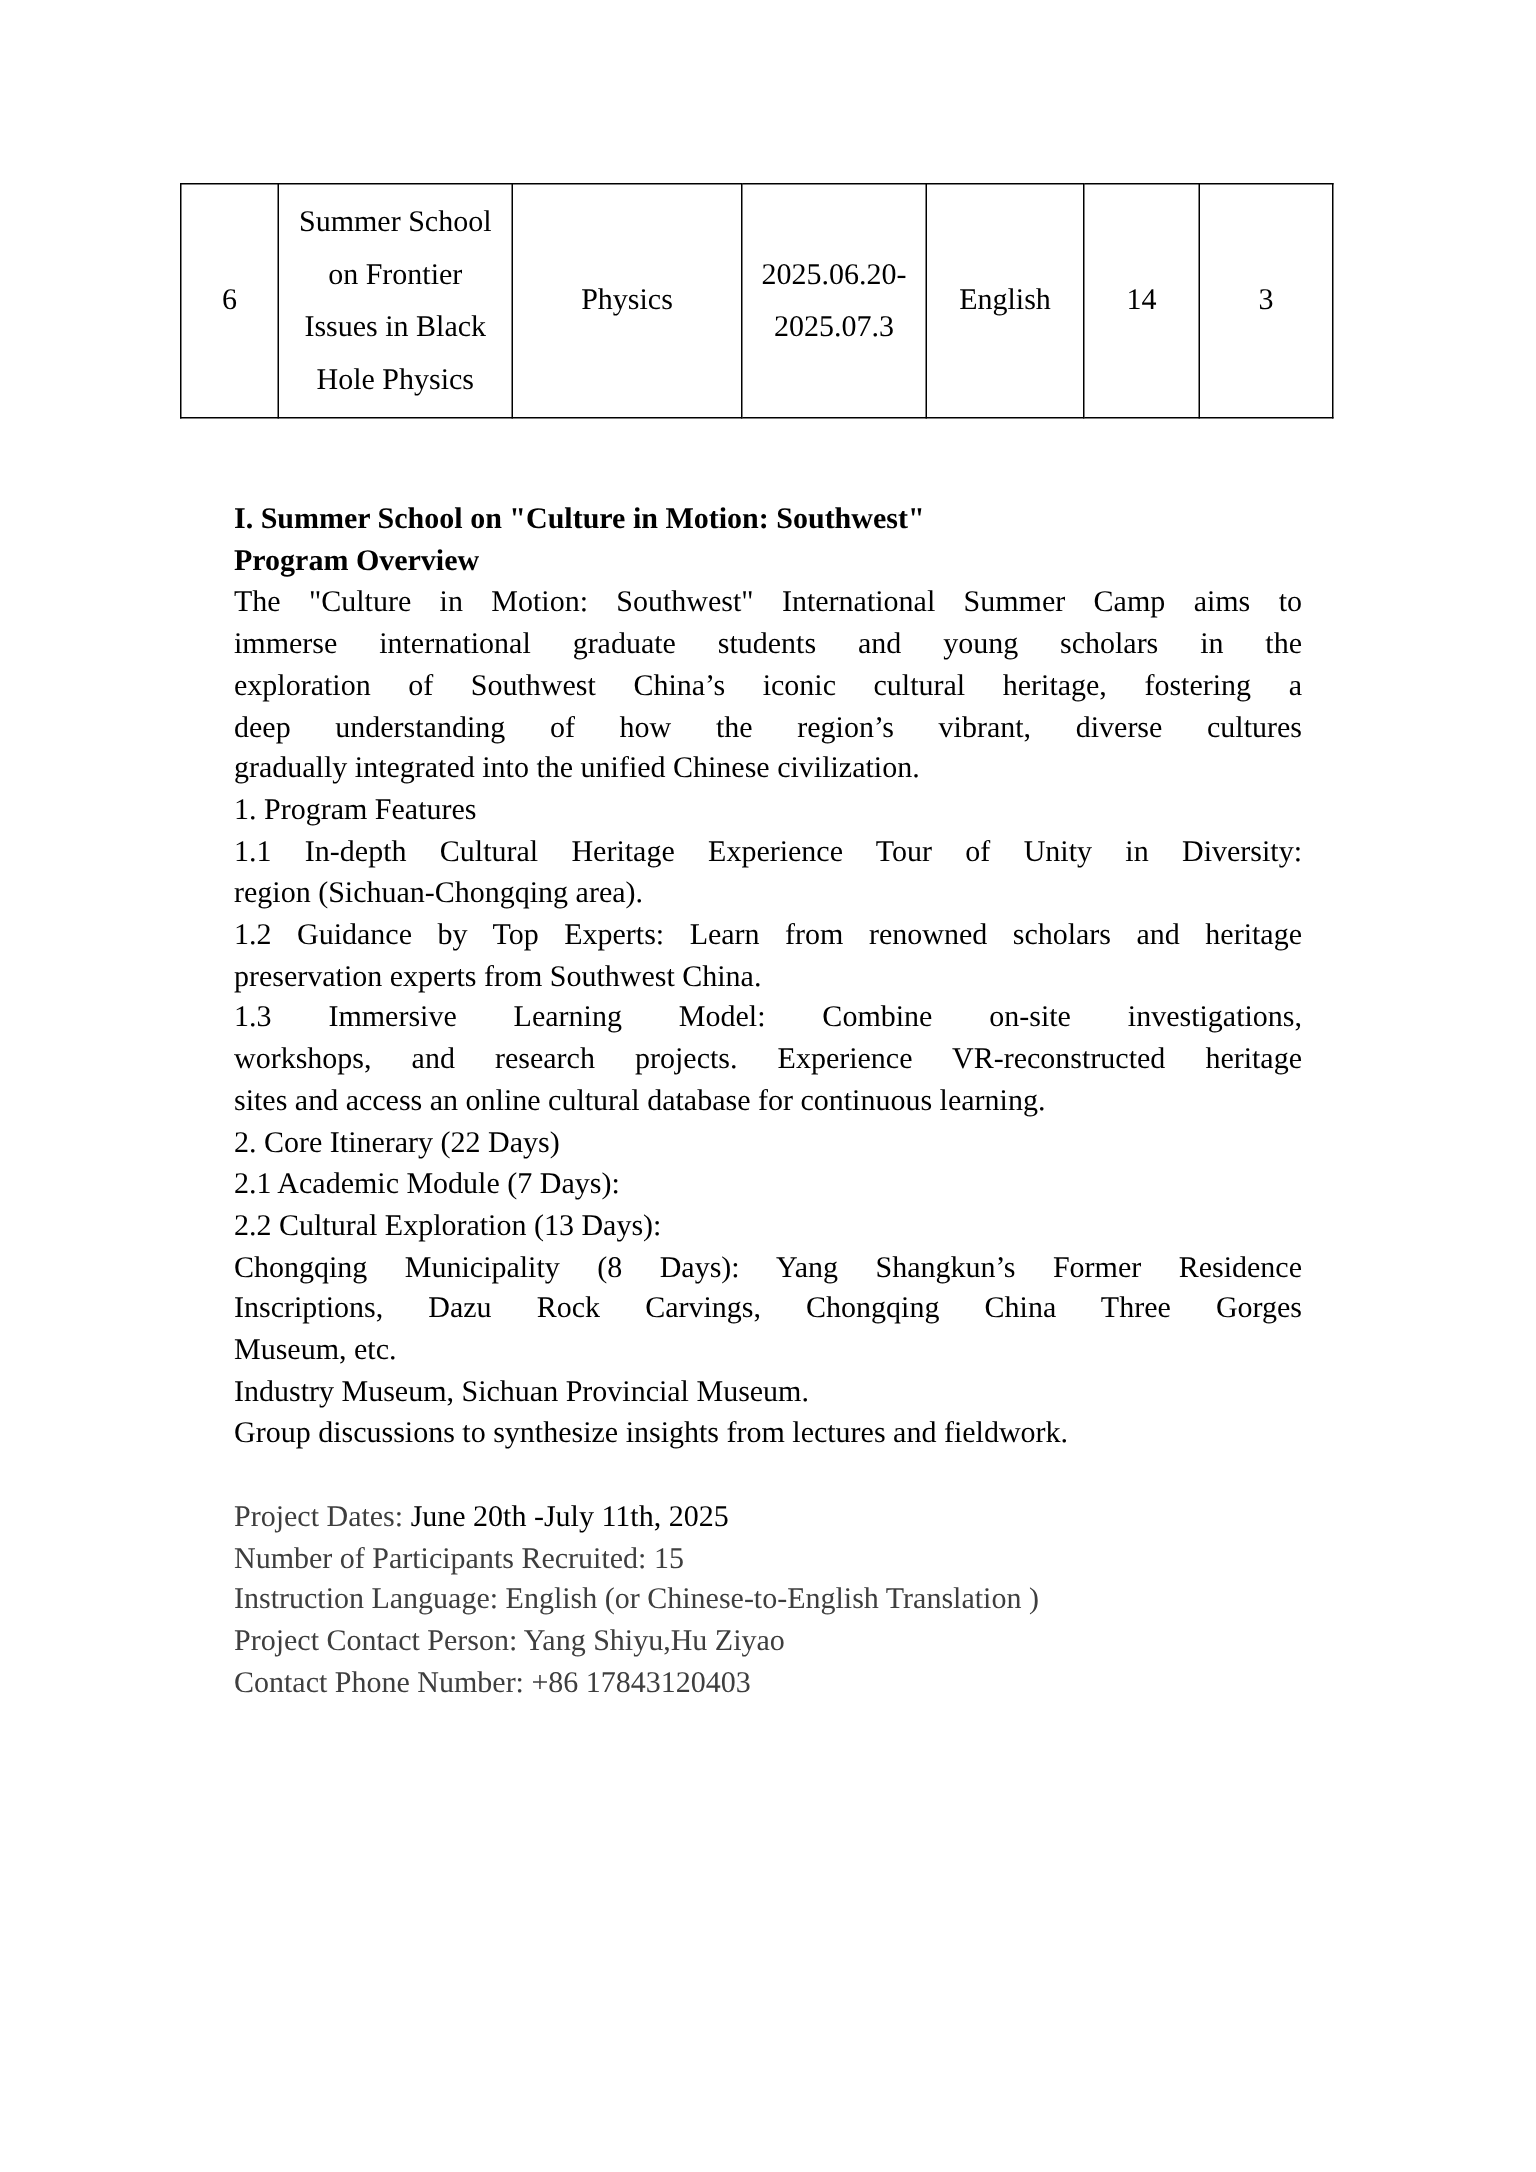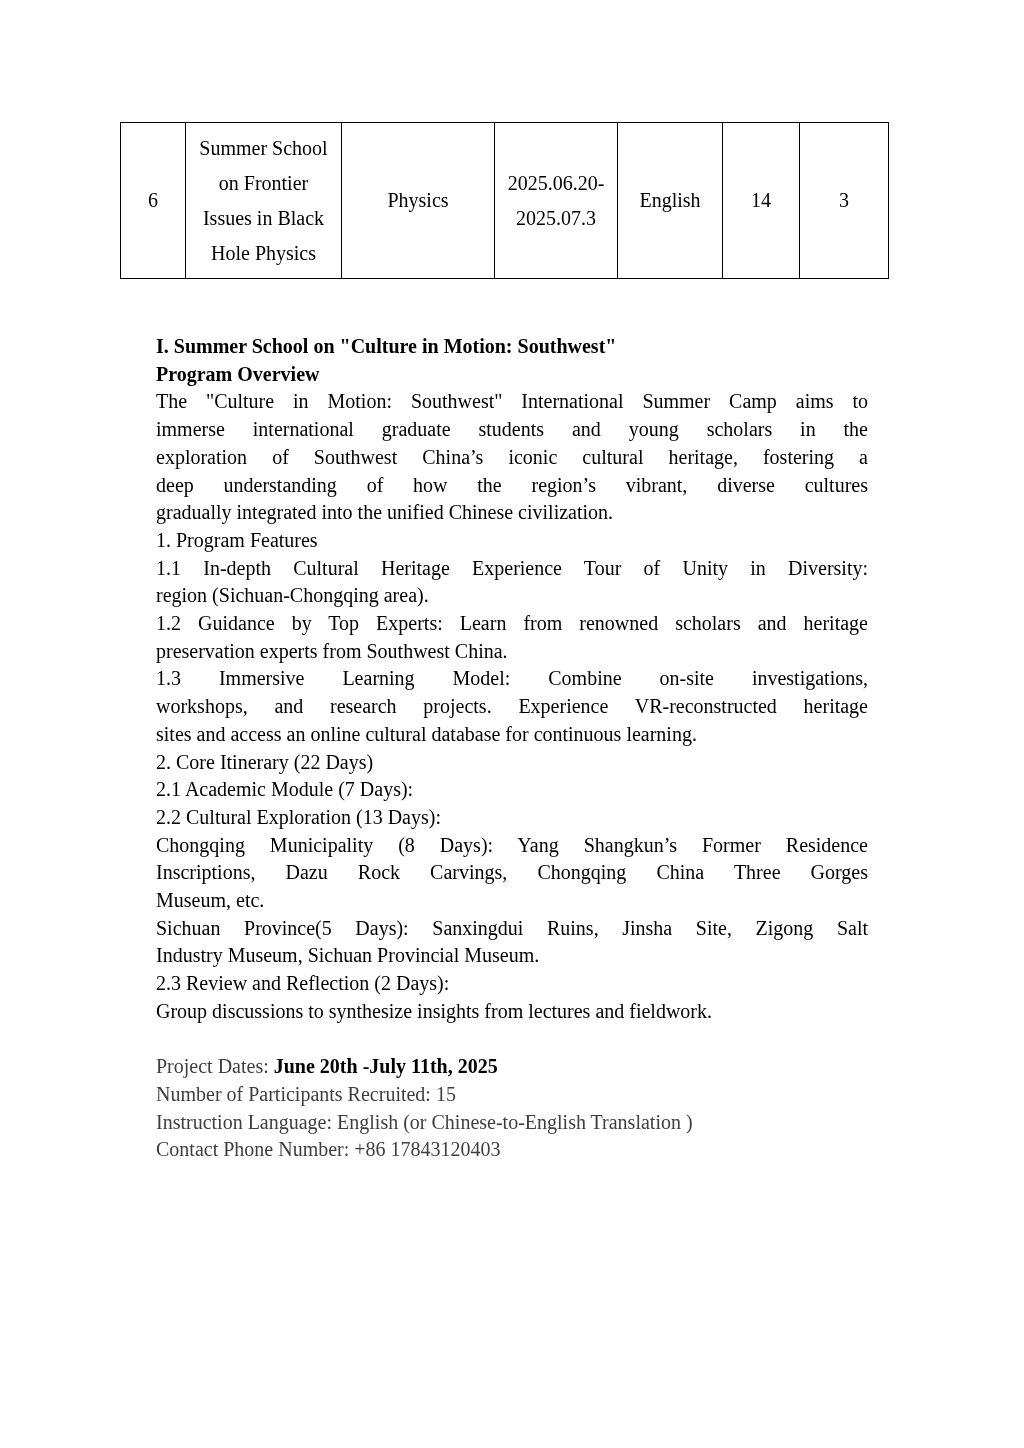--- a/index.html
+++ b/index.html
@@ -53,21 +53,21 @@
   }
   .para { margin: 0; }
   .para.bold { font-weight: 700; }
   .line { white-space: nowrap; }
   .line.stretch {
     text-align: justify;
     text-align-last: justify;
   }
   .contact-block { margin-top: 27.7px; }
   .muted { color: var(--label); }
-  .value { color: var(--text); font-weight: bold; }
+  .value { color: var(--text); }
 </style>
 </head>
 <body style="background: rgb(255, 255, 255);">
 
 <div class="page">
 
   <table class="program-table">
     <colgroup>
       <col style="width:65px">
       <col style="width:156px">
@@ -147,31 +147,28 @@
         </div>
         <div class="para">
           <div class="line">2.2 Cultural Exploration (13 Days):</div>
         </div>
         <div class="para">
           <div class="line stretch">Chongqing Municipality (8 Days): Yang Shangkun’s Former Residence</div>
           <div class="line stretch">Inscriptions, Dazu Rock Carvings, Chongqing China Three Gorges</div>
           <div class="line">Museum, etc.</div>
         </div>
         <div class="para">
-          <div class="line stretch">Sichuan Province(5 Days): Sanxingdui Ruins, Jinsha Site, Zigong Salt</div>
           <div class="line">Industry Museum, Sichuan Provincial Museum.</div>
-        </div>
-        <div class="para">
-          <div class="line">2.3 Review and Reflection (2 Days):</div>
         </div>
         <div class="para">
           <div class="line">Group discussions to synthesize insights from lectures and fieldwork.</div>
         </div>
       </div>
     <div class="contact-block">
         <div class="line"><span class="muted">Project Dates: </span><span class="value">June 20th -July 11th, 2025</span></div>
         <div class="line"><span class="muted">Number of Participants Recruited: 15</span></div>
         <div class="line"><span class="muted">Instruction Language: English (or Chinese-to-English Translation )</span></div>
+        <div class="line"><span class="muted">Project Contact Person: Yang Shiyu,Hu Ziyao</span></div>
         <div class="line"><span class="muted">Contact Phone Number: +86 17843120403</span></div>
       </div>
   </div>
 
 </div>
 
 </body></html>

